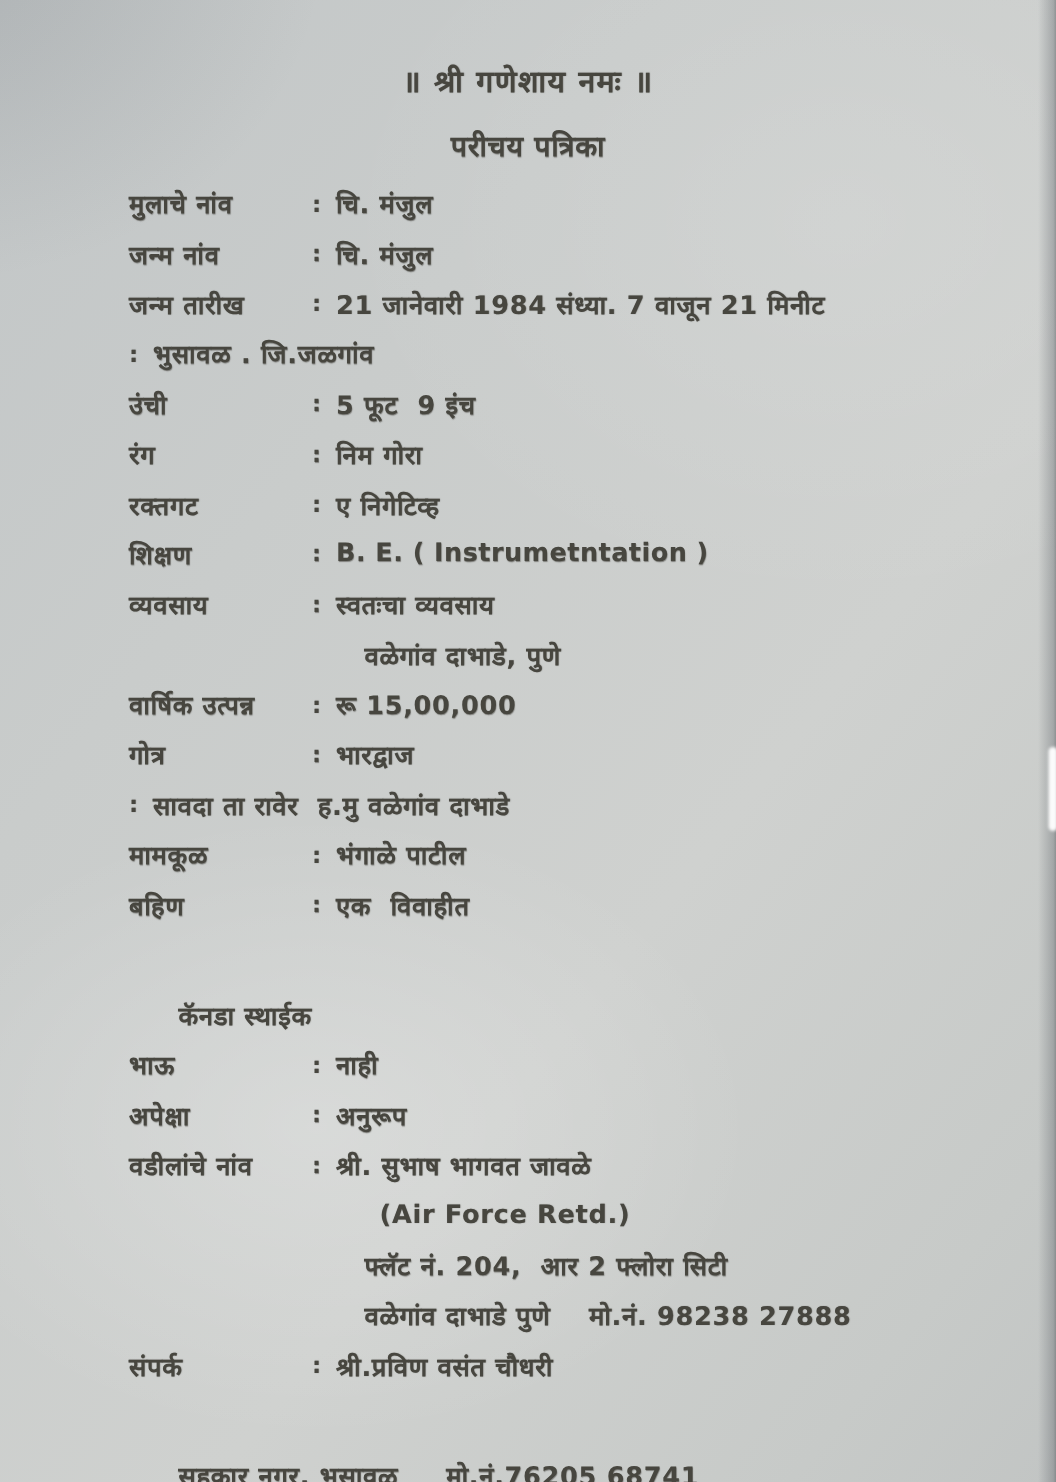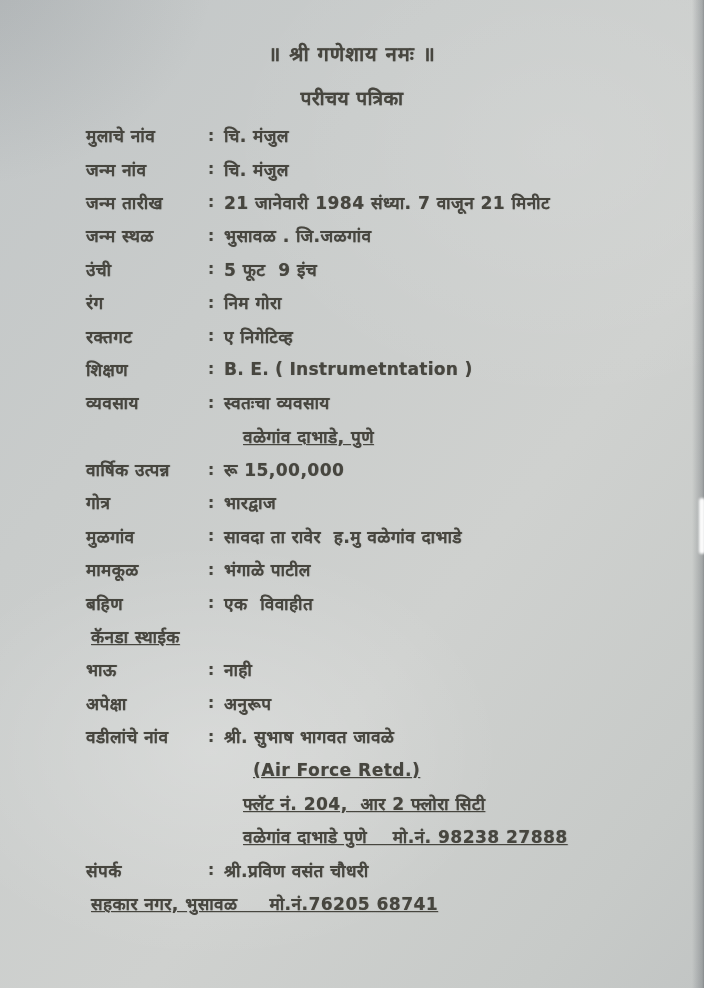--- a/index.html
+++ b/index.html
@@ -70,23 +70,23 @@
   .sep{
     width:16px;
     flex:0 0 16px;
     font-weight:700;
     font-size:15px;
   }
   .fvalue{
     letter-spacing:0.5px;
   }
   .cont{padding-left:243px;}
-  .cont-sm{padding-left:91px;}
+  .cont-sm{padding-left:119px;margin-top:40px;}
   .cont-lg{padding-left:253px;}
-  .cont .fvalue,.cont-sm .fvalue,.cont-lg .fvalue{letter-spacing:0.5px;text-decoration:underline;}
+  .cont .fvalue,.cont-sm .fvalue,.cont-lg .fvalue{letter-spacing:0.5px;}
   .latin{letter-spacing:0.3px;}
 </style>
 </head>
 <body>
 
 <div class="photo">
   <div class="corner-shade"></div>
 
   <div class="doc">
 
@@ -99,21 +99,21 @@
 
     <div class="line">
       <span class="flabel">जन्म नांव</span><span class="sep">:</span><span class="fvalue">चि. मंजुल</span>
     </div>
 
     <div class="line">
       <span class="flabel">जन्म तारीख</span><span class="sep">:</span><span class="fvalue">21 जानेवारी 1984 संध्या. 7 वाजून 21 मिनीट</span>
     </div>
 
     <div class="line">
-      <span class="flabel">जन्म स्थळ</span><span class="sep">:</span><span class="fvalue">भुसावळ . जि.जळगांव</span>
+      <span class="sep">:</span><span class="fvalue">भुसावळ . जि.जळगांव</span>
     </div>
 
     <div class="line">
       <span class="flabel">उंची</span><span class="sep">:</span><span class="fvalue">5 फूट  9 इंच</span>
     </div>
 
     <div class="line">
       <span class="flabel">रंग</span><span class="sep">:</span><span class="fvalue">निम गोरा</span>
     </div>
 
@@ -134,21 +134,21 @@
 
     <div class="line">
       <span class="flabel">वार्षिक उत्पन्न</span><span class="sep">:</span><span class="fvalue">रू 15,00,000</span>
     </div>
 
     <div class="line">
       <span class="flabel">गोत्र</span><span class="sep">:</span><span class="fvalue">भारद्वाज</span>
     </div>
 
     <div class="line">
-      <span class="flabel">मुळगांव</span><span class="sep">:</span><span class="fvalue">सावदा ता रावेर  ह.मु वळेगांव दाभाडे</span>
+      <span class="sep">:</span><span class="fvalue">सावदा ता रावेर  ह.मु वळेगांव दाभाडे</span>
     </div>
 
     <div class="line">
       <span class="flabel">मामकूळ</span><span class="sep">:</span><span class="fvalue">भंगाळे पाटील</span>
     </div>
 
     <div class="line">
       <span class="flabel">बहिण</span><span class="sep">:</span><span class="fvalue">एक  विवाहीत</span>
     </div>
     <div class="line cont-sm">

